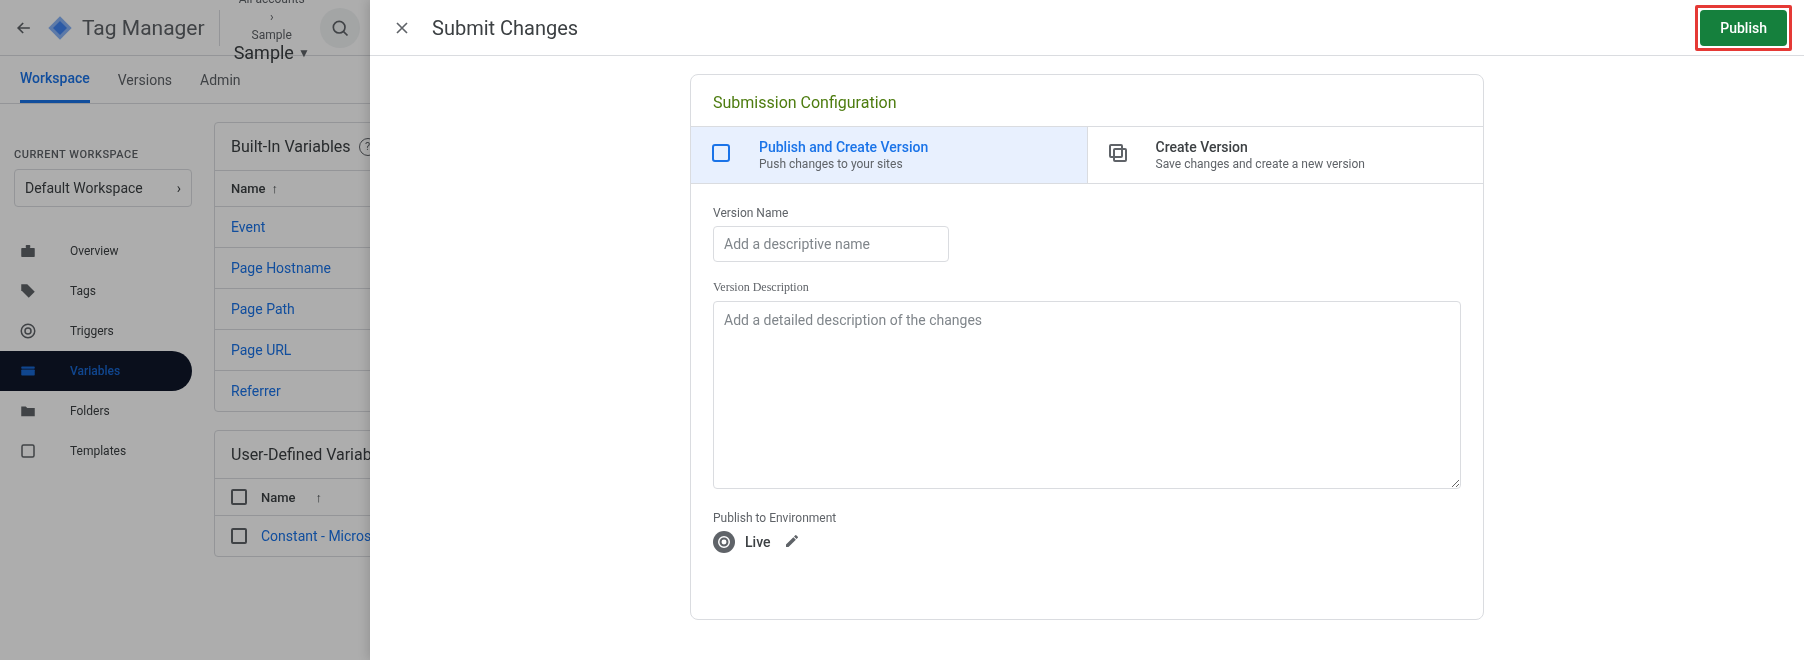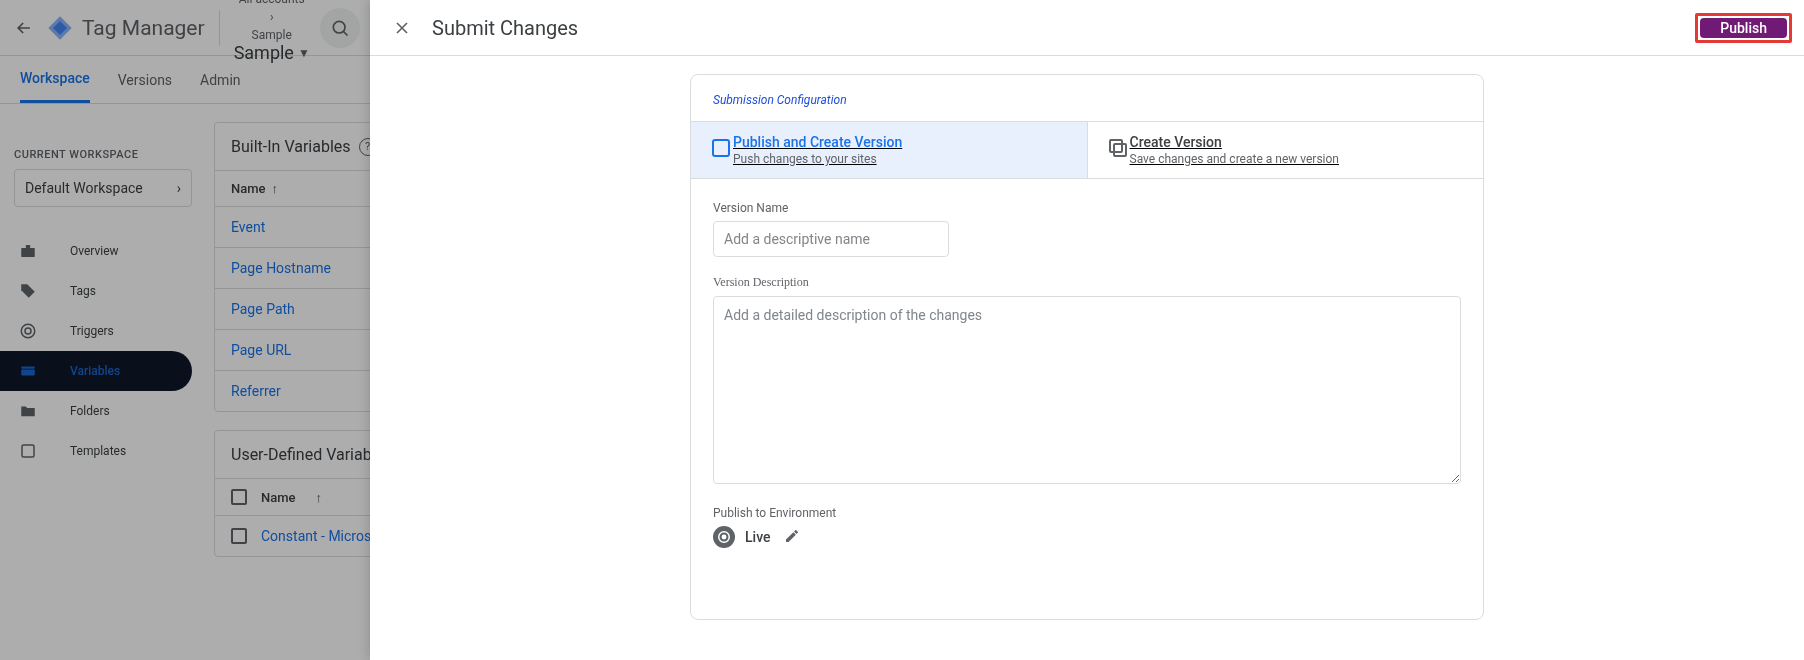--- a/index.html
+++ b/index.html
@@ -45,28 +45,28 @@
 .tbl-row a { color:#1a73e8; text-decoration:none; }
 .tbl-head.with-check, .tbl-row.with-check { display:flex; align-items:center; gap:14px;}
 .chk { width:16px; height:16px; border:2px solid #5f6368; border-radius:2px;}
 
 
 .modal { position:absolute; top:0; right:0; bottom:0; left:370px; background:#fff; display:flex; flex-direction:column; box-shadow: -2px 0 10px rgba(0,0,0,0.15); }
 .modal-header { height:56px; display:flex; align-items:center; justify-content:space-between; padding:0 12px 0 20px; border-bottom:1px solid #dadce0; }
 .modal-header-left { display:flex; align-items:center; gap:18px;}
 .close-x { width:24px; height:24px; color:#5f6368; display:flex; align-items:center; justify-content:center; cursor:pointer;}
 .modal-title { font-size:20px; color:#3c4043; }
-.publish-btn { background:#701a75; color:#fff; border:none; border-radius:4px; font-size:14px; font-weight:500; height:20px; padding:0 20px; cursor:pointer;}
+.publish-btn { background:#15803d; color:#fff; border:none; border-radius:4px; font-size:14px; font-weight:500; height:36px; padding:0 20px; cursor:pointer;}
 .publish-highlight { border:3px solid #e53935; padding:2px; border-radius:2px; }
 
 .modal-body { flex:1; overflow:auto; display:flex; justify-content:center; padding: 18px 0 40px 0; background:#fff;}
 .config-card { width: 794px; border:1px solid #dadce0; border-radius:8px; background:#fff; }
-.config-title { font-size:12px; color:#1d4ed8; padding:18px 22px 14px;font-style:italic; }
+.config-title { font-size:16px; color:#4d7c0f; padding:18px 22px 14px; }
 .option-row { display:flex; border-top:1px solid #dadce0; border-bottom:1px solid #dadce0;}
-.option { flex:1; display:flex; align-items:flex-start; gap:0; padding:12px 18px; cursor:pointer;text-decoration:underline;}
+.option { flex:1; display:flex; align-items:flex-start; gap:26px; padding:12px 18px; cursor:pointer;}
 .option.selected { background:#e8f0fe; }
 .option .opt-icon { width:24px; height:24px; color:#1a73e8; margin-top:2px;}
 .option:not(.selected) .opt-icon { color:#5f6368;}
 .opt-texts { display:flex; flex-direction:column; }
 .opt-title { font-size:14px; font-weight:500; color:#1a73e8; }
 .option:not(.selected) .opt-title { color:#3c4043; }
 .opt-sub { font-size:12px; color:#5f6368; margin-top:2px;}
 .option + .option { border-left:1px solid #dadce0;}
 
 .form-area { padding: 16px 22px 20px; }

